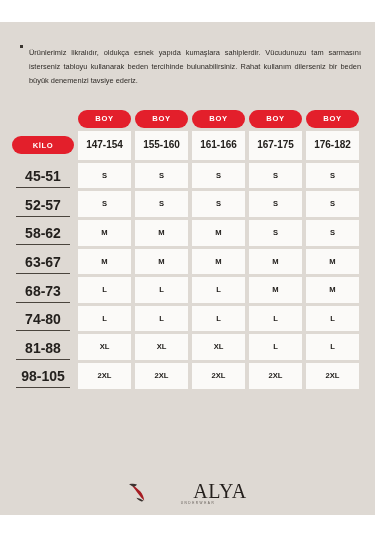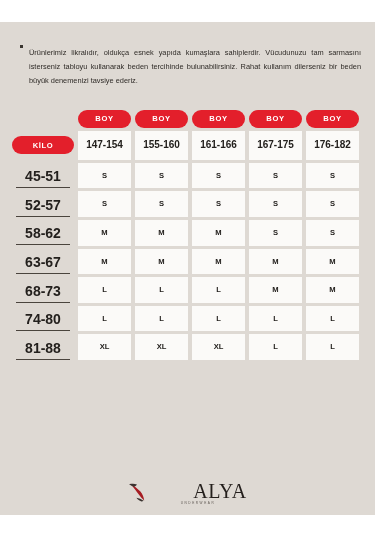--- a/index.html
+++ b/index.html
@@ -347,20 +347,40 @@
               <td>
                 <span class="cell">XL</span>
               </td>
               <td>
                 <span class="cell">L</span>
               </td>
               <td>
                 <span class="cell">L</span>
               </td>
             </tr>
+            <tr>
+              <td>
+                <span class="rowlabel">98-105</span>
+              </td>
+              <td>
+                <span class="cell">2XL</span>
+              </td>
+              <td>
+                <span class="cell">2XL</span>
+              </td>
+              <td>
+                <span class="cell">2XL</span>
+              </td>
+              <td>
+                <span class="cell">2XL</span>
+              </td>
+              <td>
+                <span class="cell">2XL</span>
+              </td>
+            </tr>
           </tbody>
       </table>
     </div>
 
     <div class="logo-area">
       <svg class="logo-mark" width="20" height="22" viewBox="0 0 20 22">
         <path d="M2.2 1.4 C6 3.6 9.6 6.4 12.4 9.6 C14.6 12.2 15.8 15.2 16.2 18.4 C14.2 16.6 12.4 14.6 10.8 12.4 C8.4 9.2 5.6 5.4 2.2 1.4 Z" fill="#a61c22"></path>
         <path d="M1.2 2.2 C1.2 2.2 5.4 1.2 9 2.4 C8.2 3.6 7.2 4.4 6 4.8 C4.2 4.2 2.6 3.4 1.2 2.2 Z" fill="#3a3330"></path>
         <path d="M15.6 18.8 C13.4 17.2 11 16.2 8.4 15.8 C9.6 17.6 11.4 18.8 13.4 19.4 C14.2 19.4 15 19.2 15.6 18.8 Z" fill="#3a3330"></path>
       </svg>

